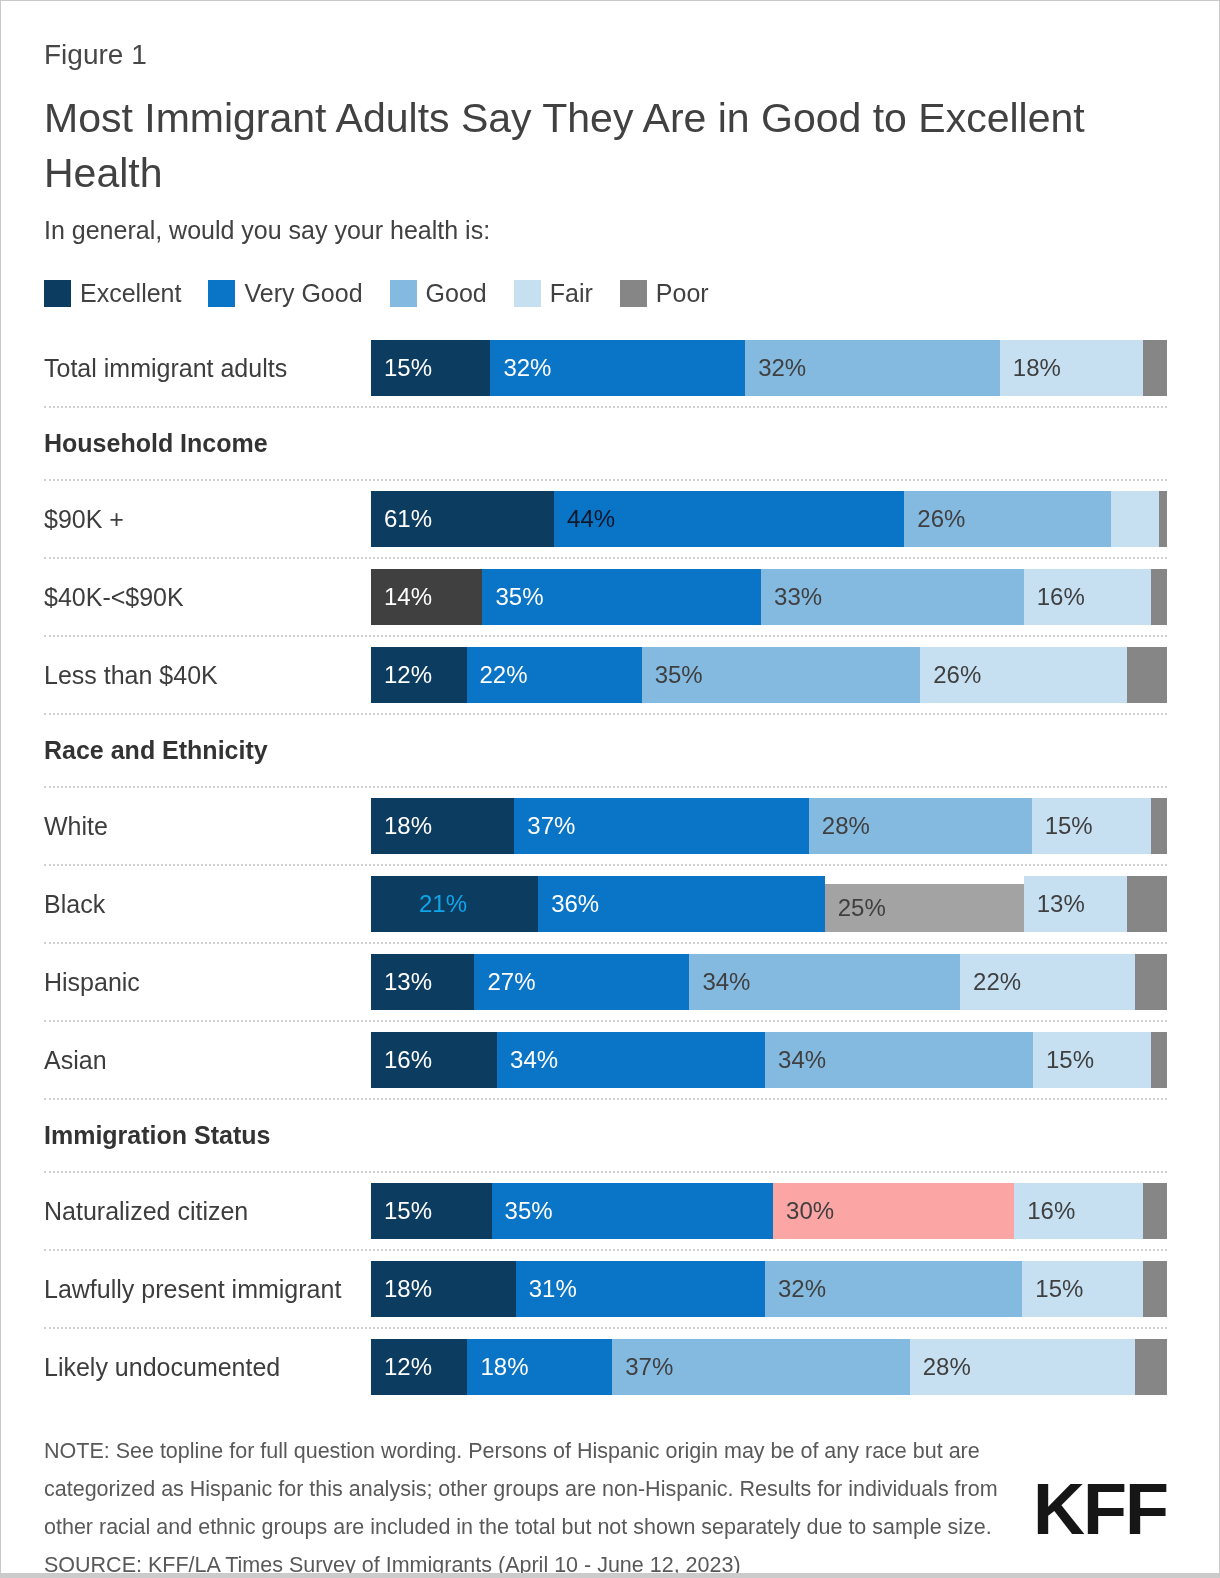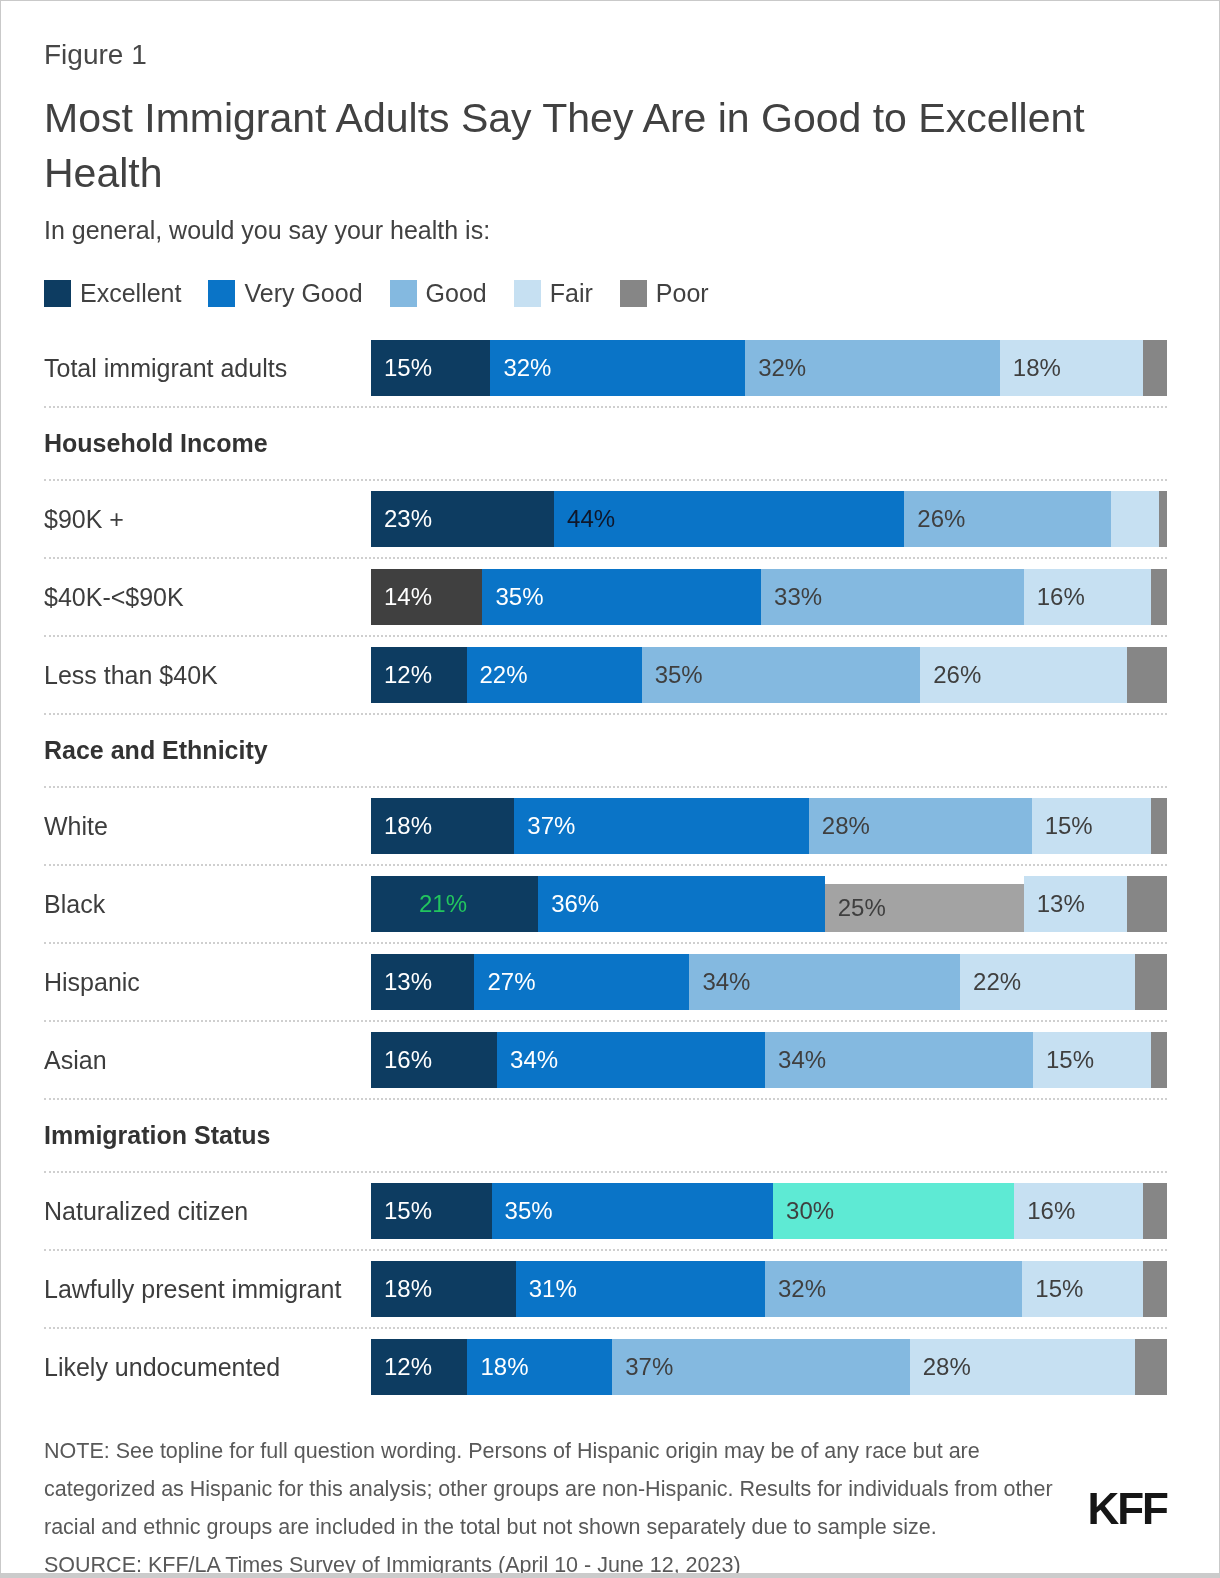--- a/index.html
+++ b/index.html
@@ -25,21 +25,21 @@
   .row + .row { border-top: 2px dotted #cfcfcf; }
   .row-bar { display: flex; align-items: center; padding: 10px 0; }
   .row-label { width: 327px; flex: none; font-size: 25px; color: #3d3d3d; padding-right: 26px; }
   .bar-track { flex: 1 1 auto; height: 56px; display: flex; overflow: hidden; }
   .seg { display: flex; align-items: center; min-width: 0; overflow: hidden; }
   .seg .seg-label { padding-left: 13px; font-size: 24px; white-space: nowrap; }
   .row-section { padding: 21px 0 21px 0; font-size: 25px; font-weight: bold; color: #333333; }
 
   .footer { display: flex; align-items: center; margin-top: 28px; }
   .notes { flex: 1 1 auto; max-width: 1042px; font-size: 21.5px; line-height: 1.76; color: #595959; }
-  .kff-logo { font-size: 44px; font-weight: bold; letter-spacing: -2px; color: #161616; margin-left: 16px; line-height: 1; }
+  .kff-logo { font-size: 72px; font-weight: bold; letter-spacing: -2px; color: #161616; margin-left: 16px; line-height: 1; }
 </style>
 </head>
 <body>
 
 <div class="page">
   <div class="figure-label">Figure 1</div>
   <h1 class="title">Most Immigrant Adults Say They Are in Good to Excellent Health</h1>
   <div class="subtitle">In general, would you say your health is:</div>
 
   <div class="legend">
@@ -82,21 +82,21 @@
             <span class="seg-label" style="color: rgb(63, 63, 63);">18%</span>
           </div>
           <div class="seg" style="flex: 3 0 0px; background: rgb(134, 134, 134);"></div>
         </div>
       </div>
       <div class="row row-section">Household Income</div>
       <div class="row row-bar">
         <div class="row-label">$90K +</div>
         <div class="bar-track">
           <div class="seg" style="flex: 23 0 0px; background: rgb(13, 60, 97);">
-            <span class="seg-label" style="color: rgb(255, 255, 255);">23%</span>
+            <span class="seg-label" style="color: rgb(255, 255, 255);">61%</span>
           </div>
           <div class="seg" style="flex: 44 0 0px; background: rgb(10, 116, 199);">
             <span class="seg-label" style="color: #0f172a;">44%</span>
           </div>
           <div class="seg" style="flex: 26 0 0px; background: rgb(132, 185, 224);">
             <span class="seg-label" style="color: rgb(63, 63, 63);">26%</span>
           </div>
           <div class="seg" style="flex: 6 0 0px; background: rgb(198, 224, 242);"></div>
           <div class="seg" style="flex: 1 0 0px; background: rgb(134, 134, 134);"></div>
         </div>
@@ -153,21 +153,21 @@
           <div class="seg" style="flex: 15 0 0px; background: rgb(198, 224, 242);">
             <span class="seg-label" style="color: rgb(63, 63, 63);">15%</span>
           </div>
           <div class="seg" style="flex: 2 0 0px; background: rgb(134, 134, 134);"></div>
         </div>
       </div>
       <div class="row row-bar">
         <div class="row-label">Black</div>
         <div class="bar-track">
           <div class="seg" style="flex: 21 0 0px; background: rgb(13, 60, 97);">
-            <span class="seg-label" style="color: #22c55e; padding-left: 48px;">21%</span>
+            <span class="seg-label" style="color: #0ea5e9; padding-left: 48px;">21%</span>
           </div>
           <div class="seg" style="flex: 36 0 0px; background: rgb(10, 116, 199);">
             <span class="seg-label" style="color: rgb(255, 255, 255);">36%</span>
           </div>
           <div class="seg" style="flex: 25 0 0px; background: #a3a3a3; margin-top: 8px;">
             <span class="seg-label" style="color: rgb(63, 63, 63);">25%</span>
           </div>
           <div class="seg" style="flex: 13 0 0px; background: rgb(198, 224, 242);">
             <span class="seg-label" style="color: rgb(63, 63, 63);">13%</span>
           </div>
@@ -213,21 +213,21 @@
       <div class="row row-section">Immigration Status</div>
       <div class="row row-bar">
         <div class="row-label">Naturalized citizen</div>
         <div class="bar-track">
           <div class="seg" style="flex: 15 0 0px; background: rgb(13, 60, 97);">
             <span class="seg-label" style="color: rgb(255, 255, 255);">15%</span>
           </div>
           <div class="seg" style="flex: 35 0 0px; background: rgb(10, 116, 199);">
             <span class="seg-label" style="color: rgb(255, 255, 255);">35%</span>
           </div>
-          <div class="seg" style="flex: 30 0 0px; background: #5eead4;">
+          <div class="seg" style="flex: 30 0 0px; background: #fca5a5;">
             <span class="seg-label" style="color: rgb(63, 63, 63);">30%</span>
           </div>
           <div class="seg" style="flex: 16 0 0px; background: rgb(198, 224, 242);">
             <span class="seg-label" style="color: rgb(63, 63, 63);">16%</span>
           </div>
           <div class="seg" style="flex: 3 0 0px; background: rgb(134, 134, 134);"></div>
         </div>
       </div>
       <div class="row row-bar">
         <div class="row-label">Lawfully present immigrant</div>

